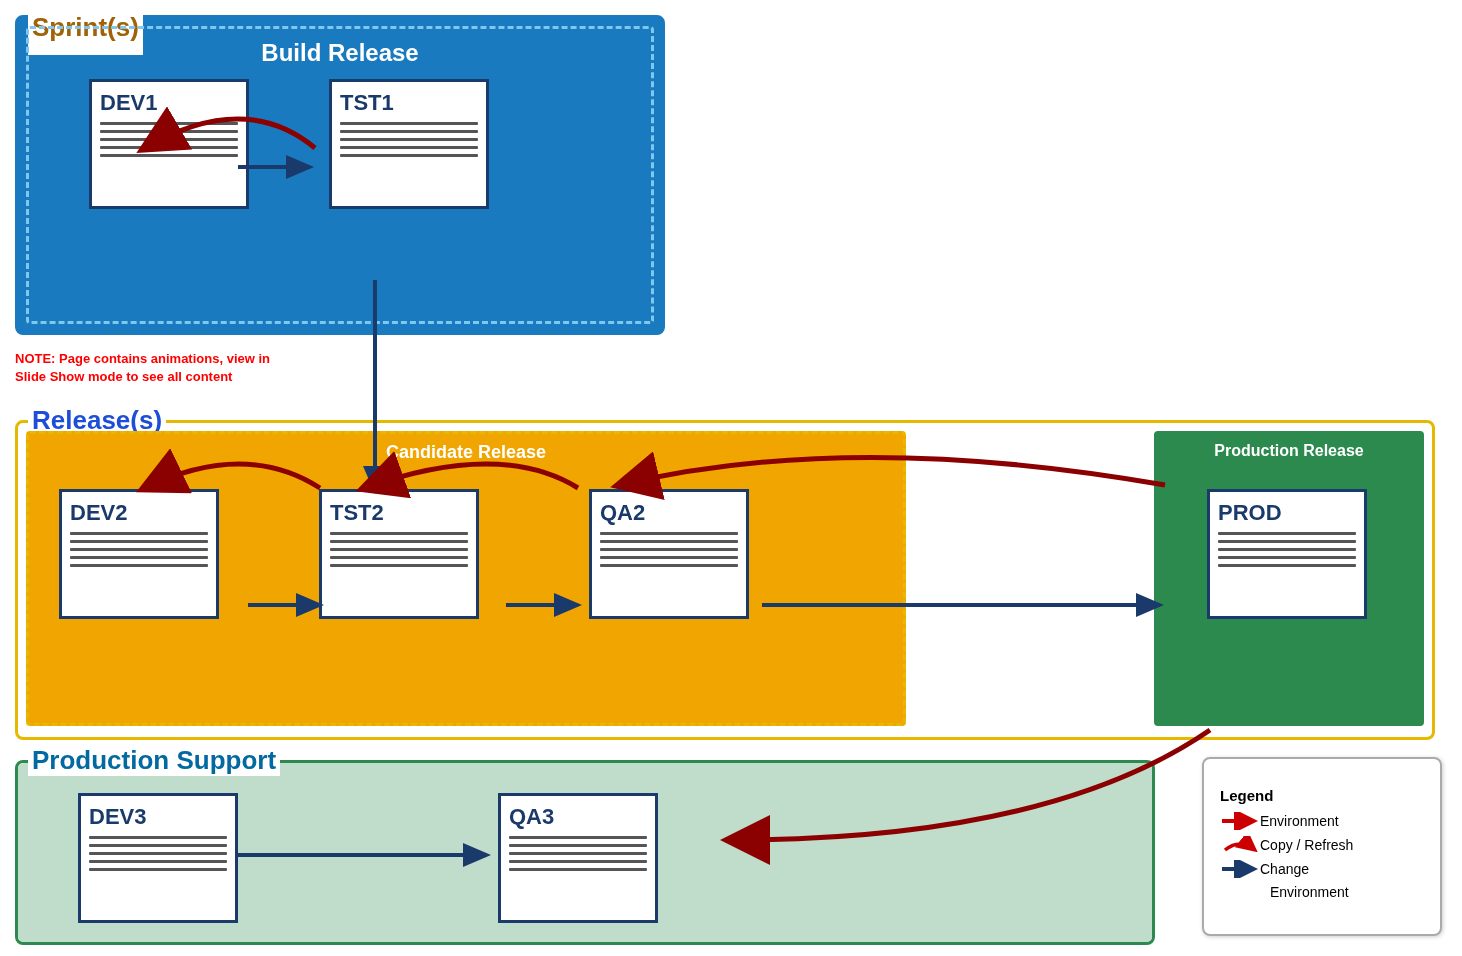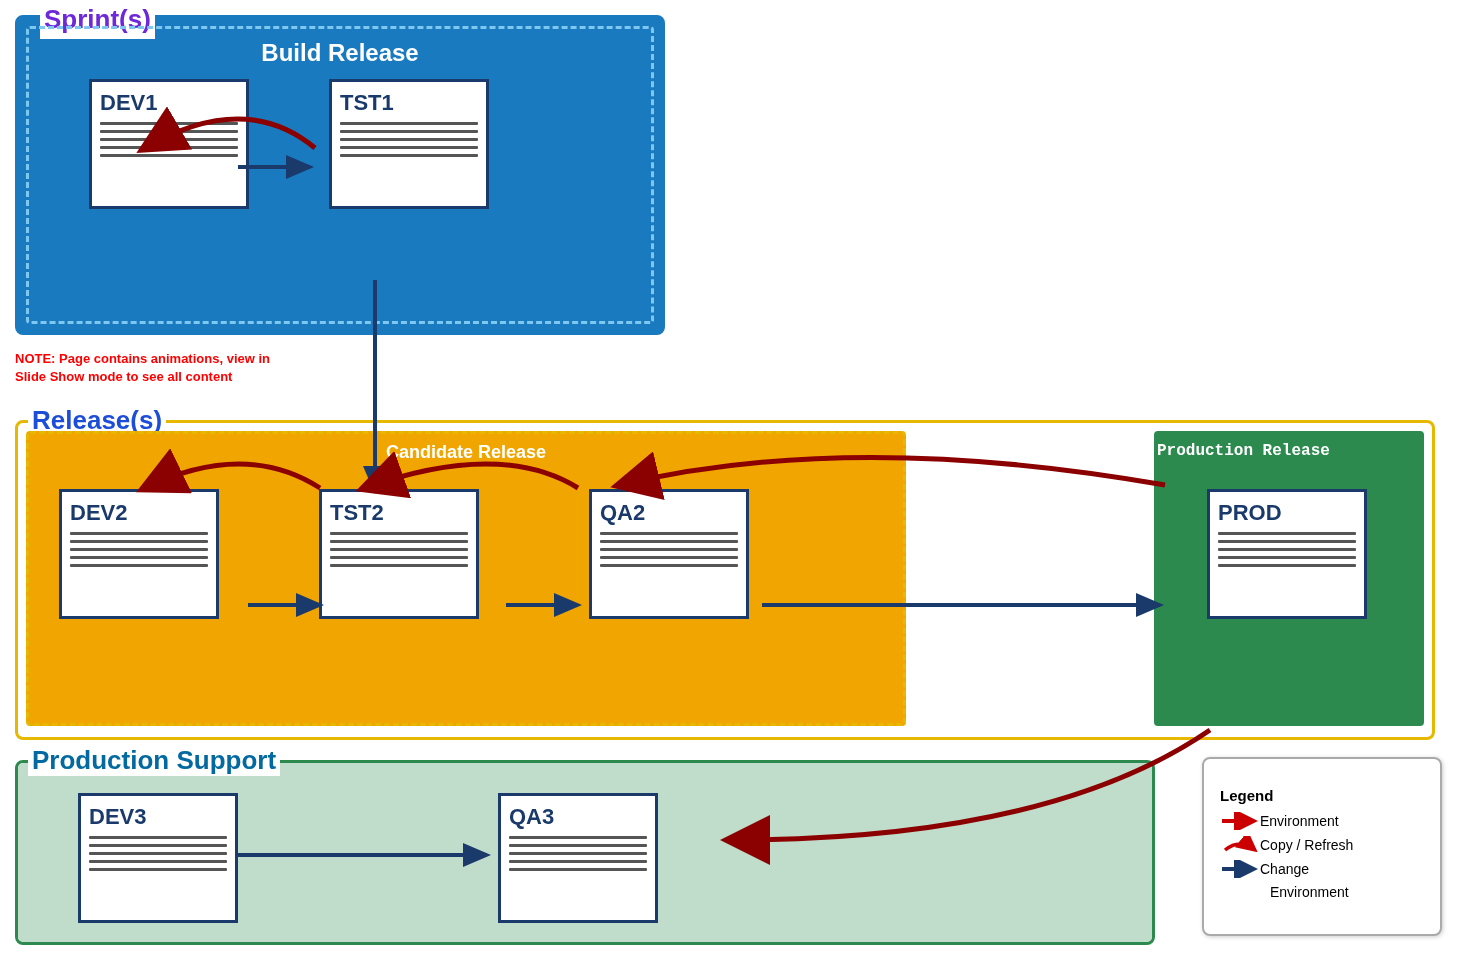--- a/index.html
+++ b/index.html
@@ -26,29 +26,28 @@
       left: 15px;
       width: 650px;
       height: 320px;
       border: 3px solid #1a7abf;
       border-radius: 8px;
       background: #1a7abf;
       padding: 8px;
     }
 
     .sprint-label {
-      color: #6d28d9;
+      color: #a16207;
       font-size: 26px;
       font-weight: bold;
       position: absolute;
       top: -18px;
       left: 10px;
       background: white;
-      padding: 4px 4px;
-      margin-left: 12px;
+      padding: 12px 4px;
     }
 
     .sprint-inner {
       border: 3px dashed #7ec8f0;
       border-radius: 4px;
       height: 100%;
       position: relative;
     }
 
     .build-release-label {
@@ -162,22 +161,22 @@
       height: 295px;
       border: 3px dashed #2d8a4e;
       border-radius: 4px;
       background: #2d8a4e;
     }
 
     .prod-release-label {
       color: white;
       font-size: 16px;
       font-weight: bold;
+      text-align: center;
       padding: 8px 0;
-      font-family: Liberation Mono, monospace;
     }
 
     
     .prodsupport-section {
       position: absolute;
       top: 760px;
       left: 15px;
       width: 1140px;
       height: 185px;
       border: 3px solid #2d8a4e;

